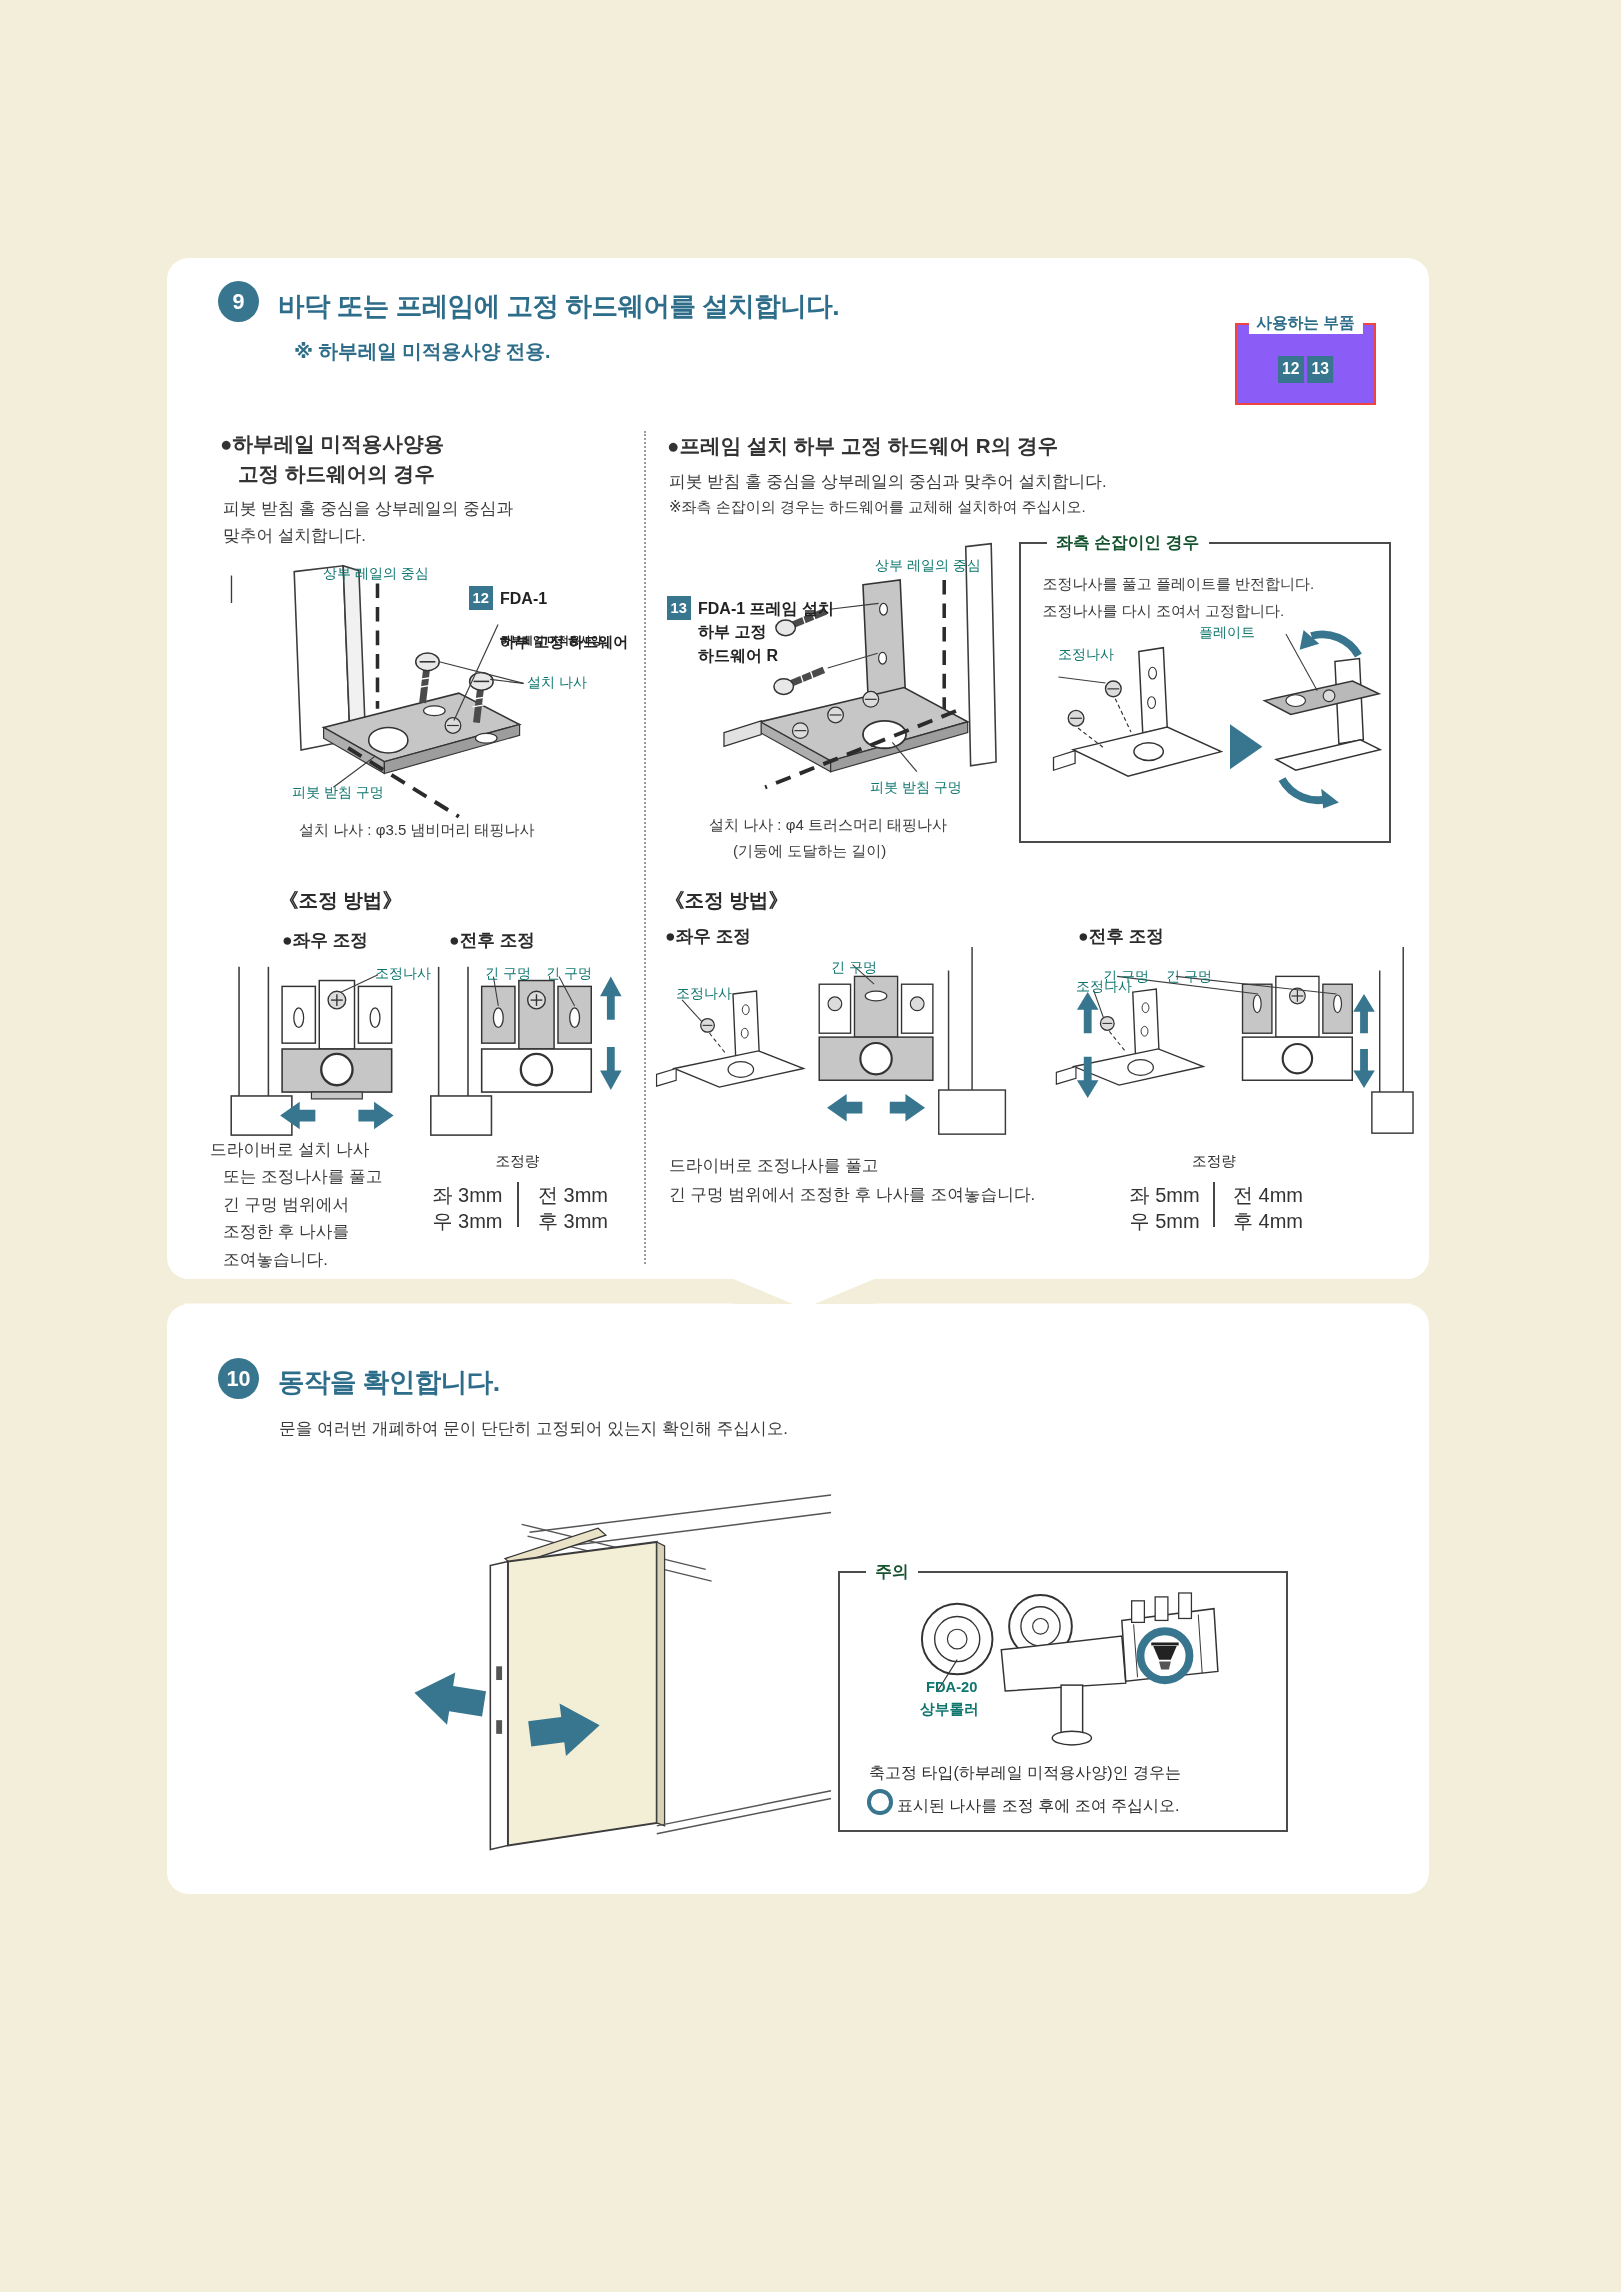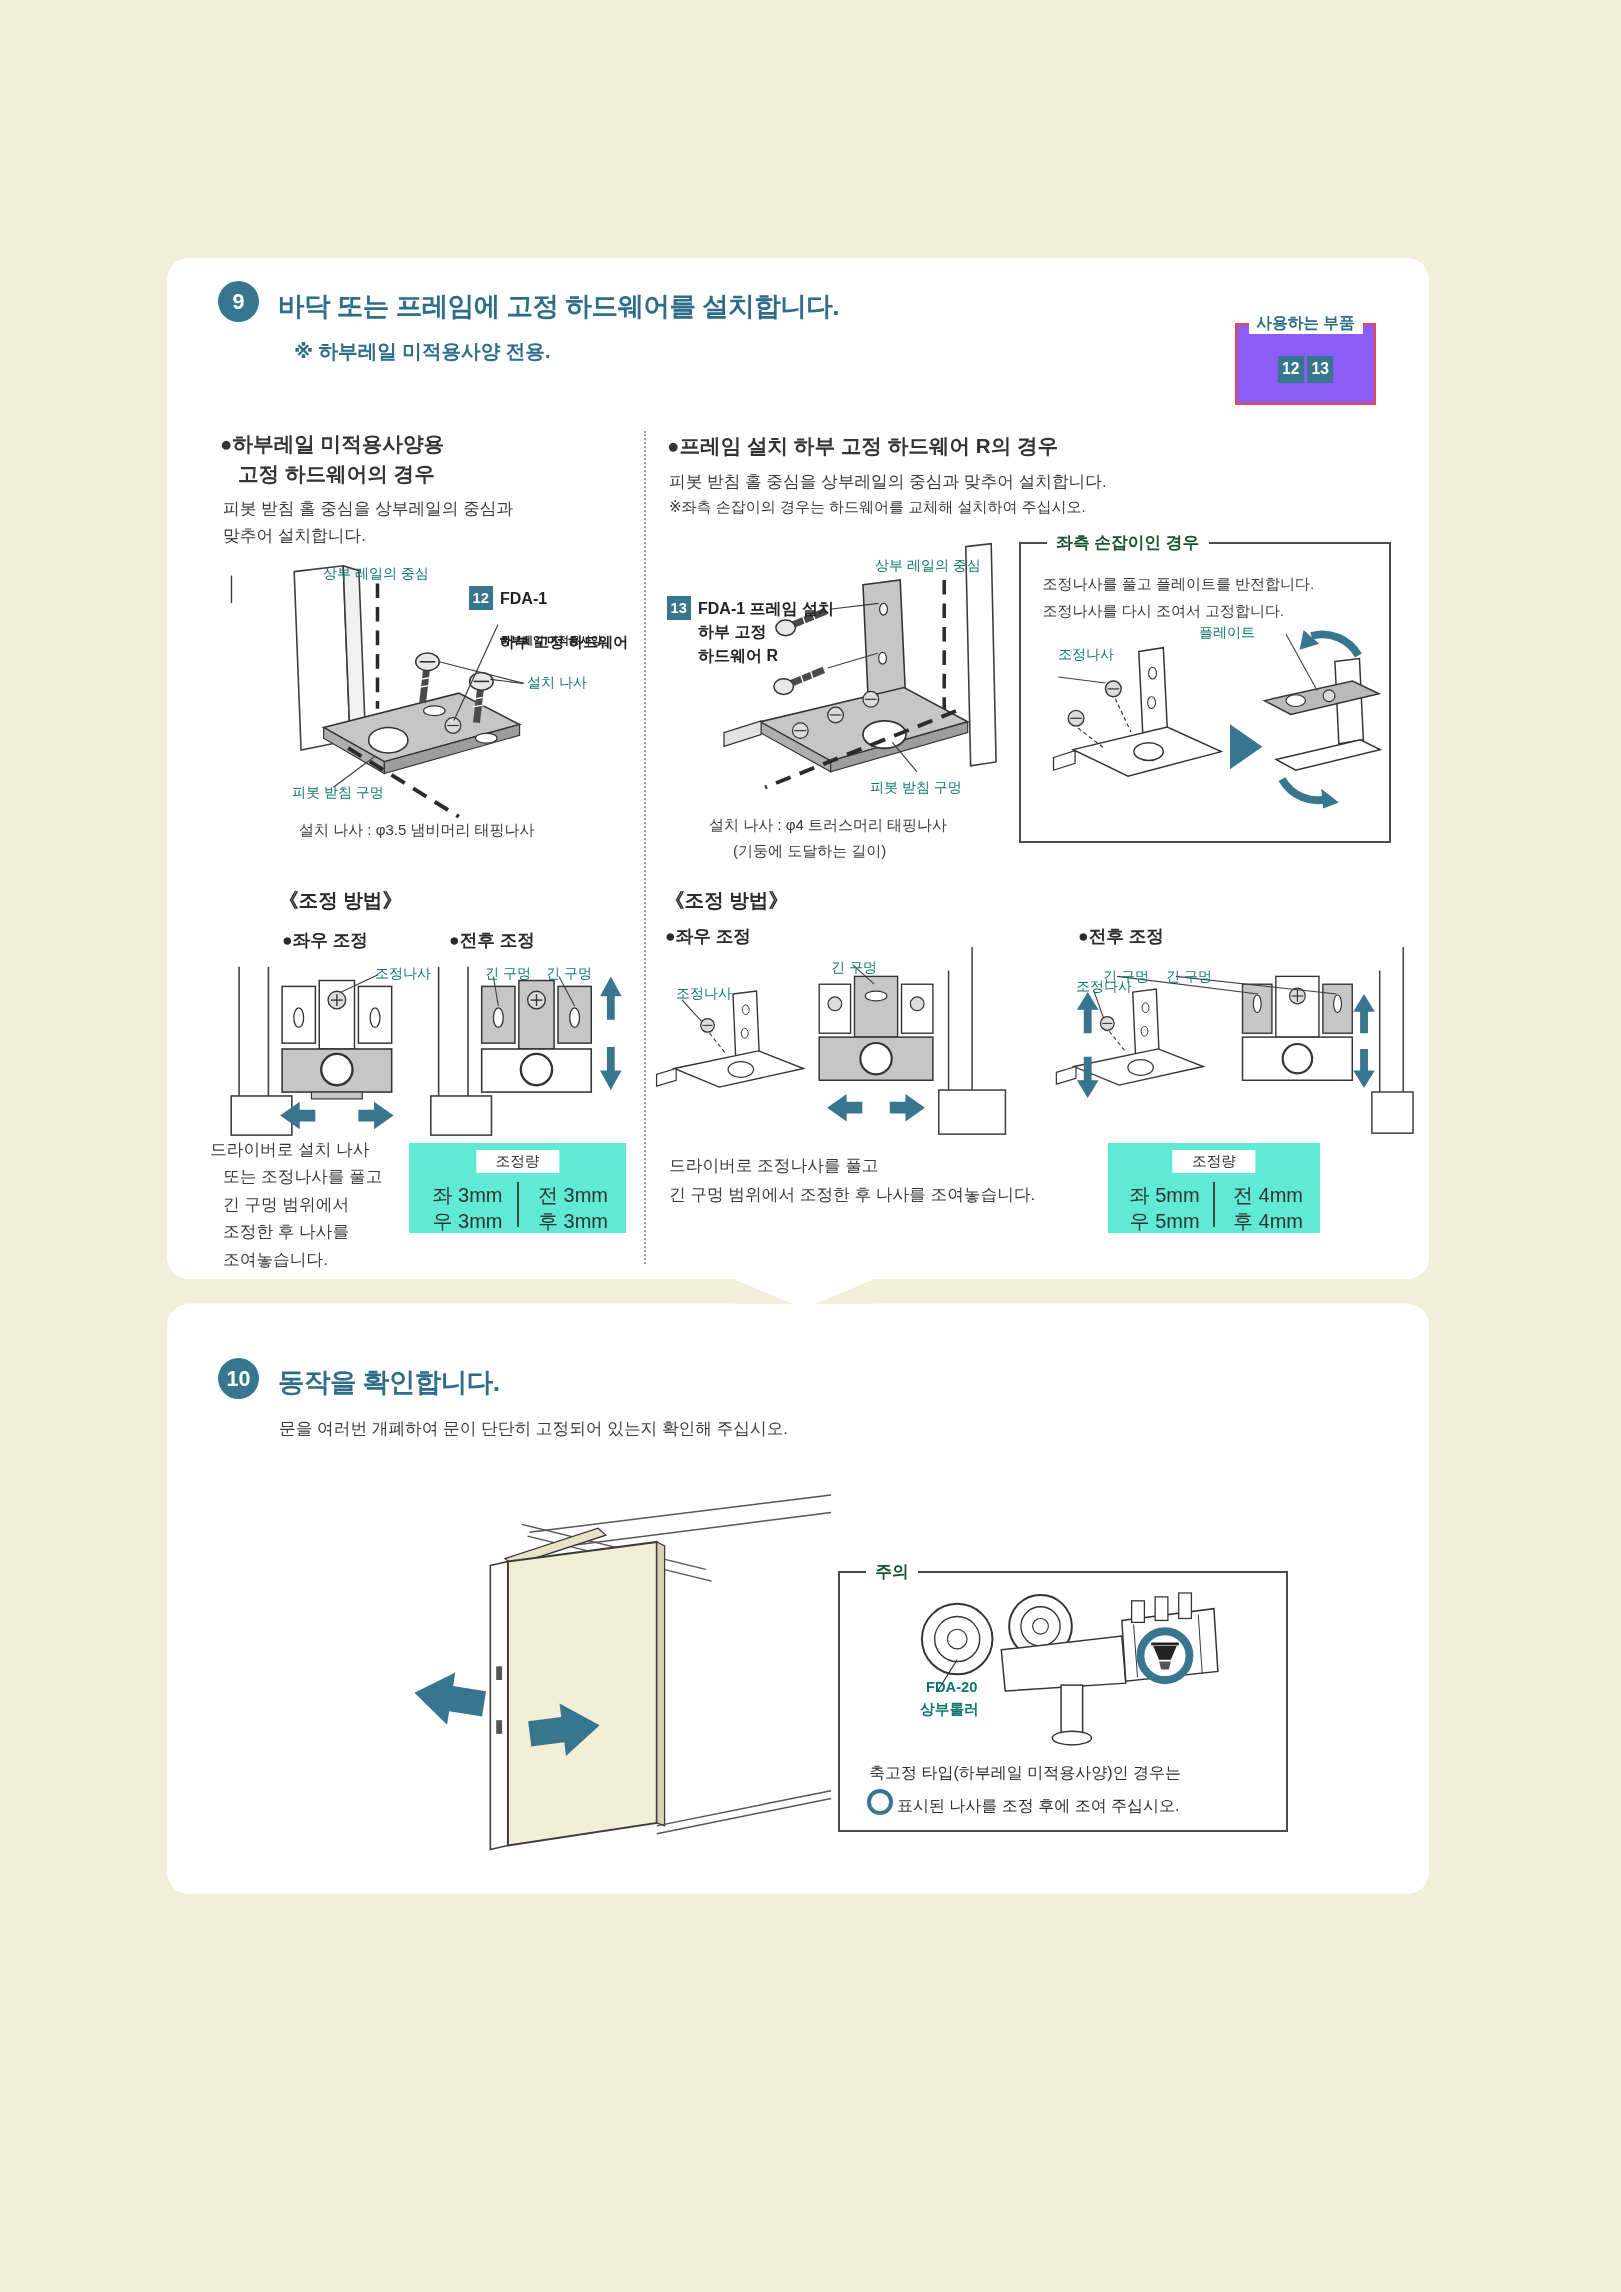--- a/index.html
+++ b/index.html
@@ -22,21 +22,21 @@
   .adj-sub{font-size:17.6px;font-weight:700;color:#2b2b2b;}
   .frame-box{position:absolute;border:2px solid #4b4b4b;background:#fff;}
   .frame-box-title{position:absolute;top:-12.7px;left:25.5px;background:#fff;padding:0 9.8px;
         font-size:16.7px;font-weight:800;color:#14532d;white-space:nowrap;}
   .parts-box{position:absolute;border:2px solid #ef4444;background:#8b5cf6;}
   .parts-box-title{position:absolute;top:-11.8px;left:50%;transform:translateX(-50%);background:#fff;
         padding:0 7.8px;font-size:15.7px;font-weight:800;color:#2e6d8a;white-space:nowrap;}
   .parts-badges{position:absolute;top:31px;left:50%;transform:translateX(-50%);display:flex;gap:2.9px;}
   .parts-badges span{width:26.5px;height:26.5px;background:#38768f;color:#fff;font-size:15.7px;font-weight:700;
         display:flex;align-items:center;justify-content:center;}
-  .adj-table{position:absolute;background:#5eead4;}
+  .adj-table{position:absolute;background:#ffffff;}
   .adj-table .tt{position:absolute;top:6.9px;left:50%;transform:translateX(-50%);background:#fff;
         padding:2px 19.6px;font-size:14.7px;color:#333;white-space:nowrap;}
   .adj-table .cell{position:absolute;font-size:20px;color:#333;white-space:nowrap;}
   .adj-table .vline{position:absolute;width:2px;background:#444;}
   .col-divider{position:absolute;border-left:2px dotted #9b9b9b;}
   .ring{display:inline-block;width:17.6px;height:17.6px;border-radius:50%;border:4.9px solid #38768f;
         vertical-align:-3.9px;margin-right:3.9px;}
   svg{display:block;}
   .door-note{font-size:16px;color:#2f2f2f;}
 </style>

